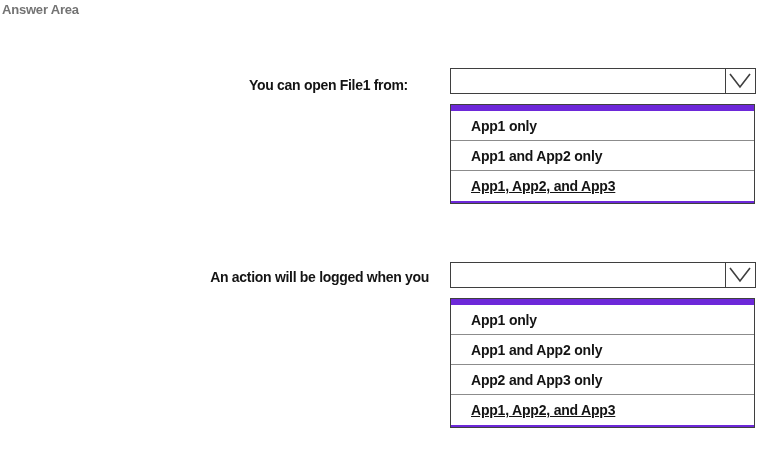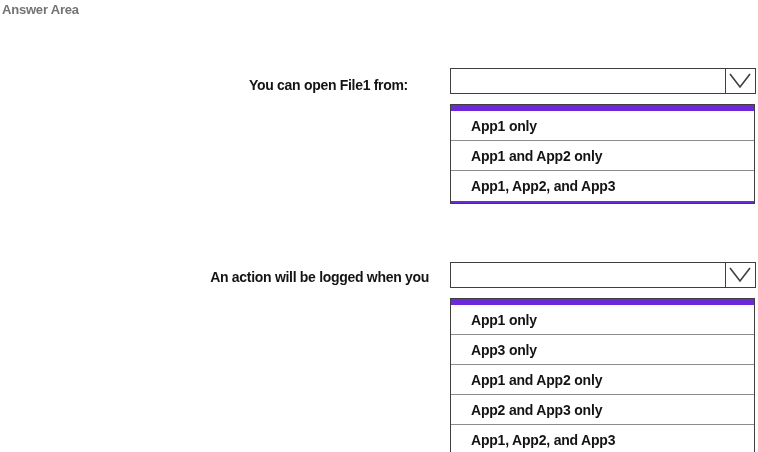--- a/index.html
+++ b/index.html
@@ -109,21 +109,21 @@
     box-sizing: border-box;
     padding-left: 20px;
     font-size: 14px;
     font-weight: bold;
     letter-spacing: -0.2px;
     color: #141414;
     border-bottom: 1px solid #8c8c8c;
     background: #ffffff;
     white-space: nowrap;
   }
-  .dd-option:last-child { border-bottom: none; }
+  .dd-option:last-child { border-bottom: none; text-decoration: underline; }
 </style>
 </head>
 <body>
 
 <div class="page-title">Answer Area</div>
 
 <div class="qblock" id="q1">
 
   <div class="qlabel">
     <span class="line">You can open File1 from:</span>
@@ -161,20 +161,19 @@
       <span class="dd-value"></span>
       <span class="dd-arrow-cell">
         <svg width="22" height="16" viewBox="0 0 22 16" aria-hidden="true">
           <polyline points="1,1 11,14 21,1" fill="none" stroke="#3f3f3f" stroke-width="1.6"></polyline>
         </svg>
       </span>
     </div>
 
     <div class="dd-list">
       <div class="dd-option">App1 only</div>
-      <div class="dd-option">App3 only</div>
       <div class="dd-option">App1 and App2 only</div>
       <div class="dd-option">App2 and App3 only</div>
       <div class="dd-option">App1, App2, and App3</div>
     </div>
 
   </div>
 </div>
 
 </body></html>

